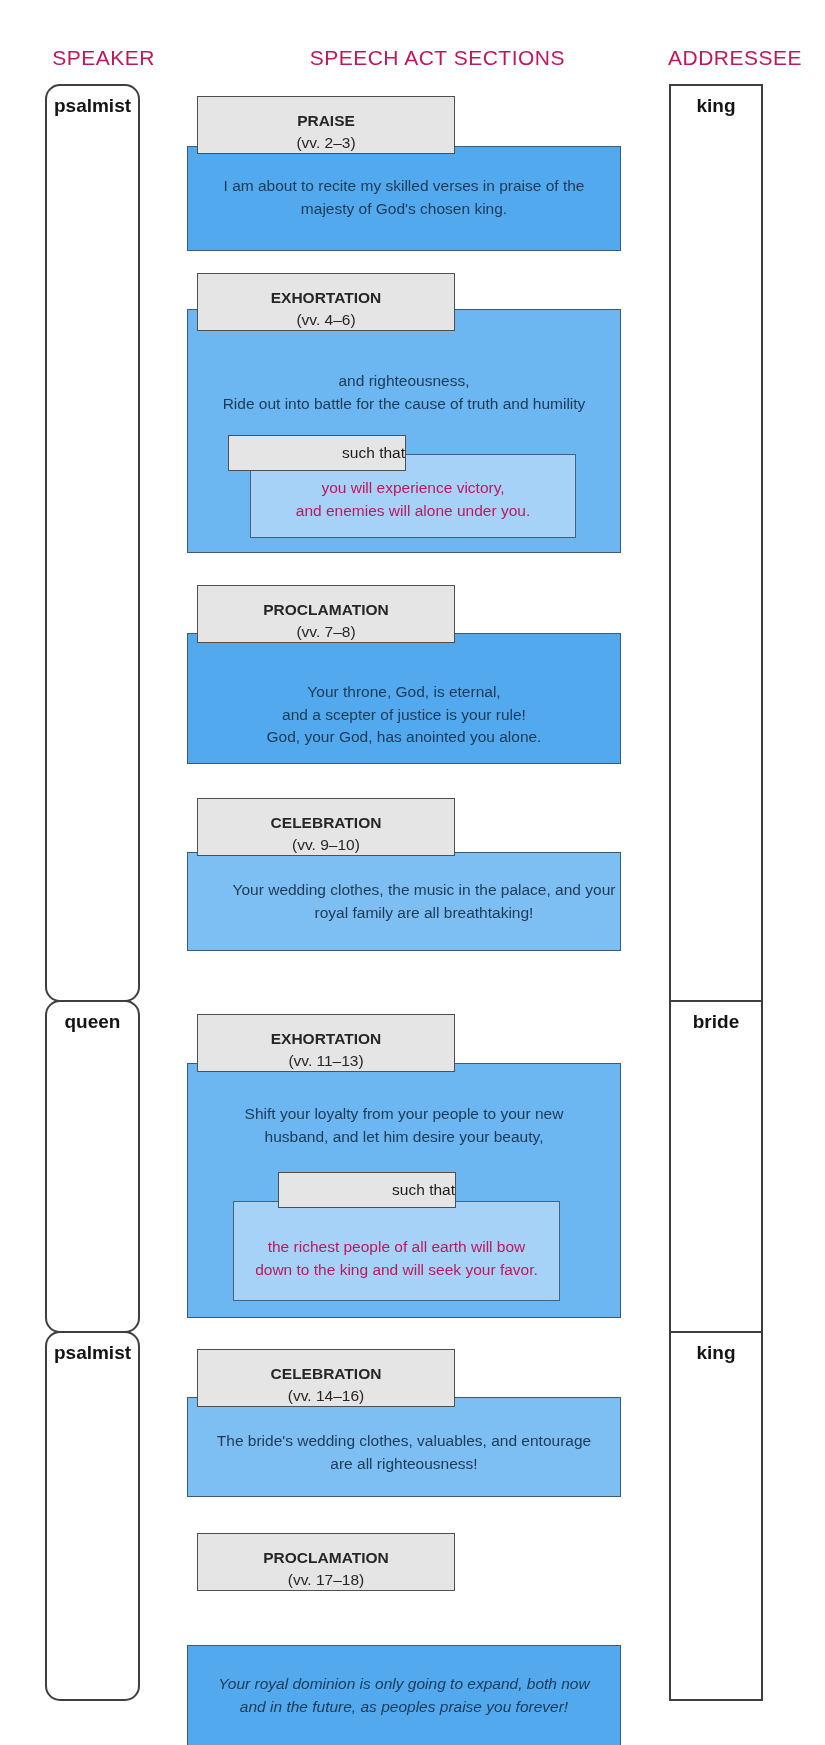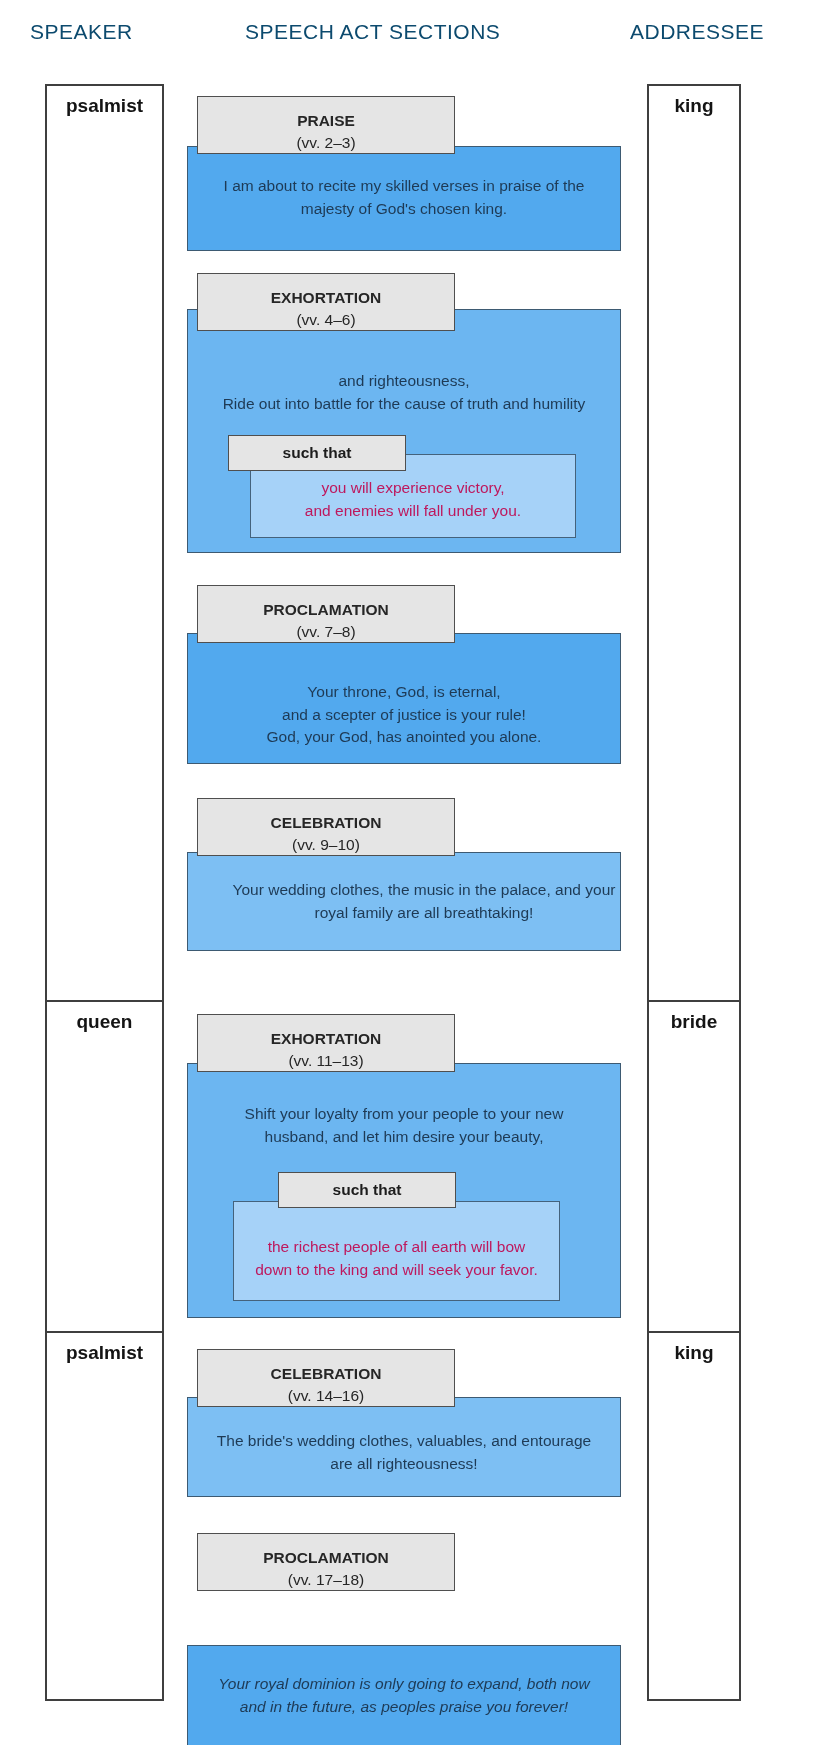--- a/index.html
+++ b/index.html
@@ -1,33 +1,33 @@
 <!DOCTYPE html>
 <html><head>
 <meta charset="utf-8">
 <style>
   * { margin:0; padding:0; box-sizing:border-box; }
   html,body { background:#ffffff; }
   body { font-family:"Liberation Sans", sans-serif; }
   .canvas { position:relative; width:825px; height:1745px; background:#fff; overflow:hidden; }
 
   
-  .page-header { position:absolute; top:20px; font-size:21px; line-height:24px; color:#0c4a6e;
-                 letter-spacing:0.5px; text-align:left; }
+  .page-header { position:absolute; top:46px; font-size:21px; line-height:24px; color:#be185d;
+                 letter-spacing:0.5px; text-align:right; }
   .hdr-speaker   { left:30px;  width:125px; }
   .hdr-sections  { left:245px; width:320px; }
   .hdr-addressee { left:630px; width:172px; }
 
   
   .col-section { border:2px solid #3f3f3f; background:#fff; text-align:center; padding-top:7px; }
   .col-section + .col-section { margin-top:-2px; }
   .col { position:absolute; top:84px; }
   .col-left  { left:45px;  width:95px; }
-  .col-right { left:647px; width:98px; }
-  .col-left .col-section  { width:119px; }
+  .col-right { left:669px; width:98px; }
+  .col-left .col-section  { width:95px;border-radius:15px; }
   .col-right .col-section { width:94px; }
   .row1 { height:918px; } .row2 { height:333px; } .row3 { height:370px; }
   .col-label { font-weight:bold; font-size:19px; line-height:26px; color:#141414; }
 
   
   .blue-box { position:absolute; left:187px; width:434px; border:1.5px solid #3d5a72;
               text-align:center; color:#1e3a55; font-size:15.5px; line-height:22.5px; z-index:2; }
   .bg-proclamation { background:#52a9ee; }
   .bg-exhortation  { background:#6cb6f1; }
   .bg-celebration  { background:#7dbff3; }
@@ -43,22 +43,22 @@
   
   .gray-header { position:absolute; left:197px; width:258px; height:58px; background:#e5e5e5;
                  border:1.5px solid #4f4f4f; text-align:center; z-index:3; color:#262626; }
   .gray-header .title  { font-weight:bold; font-size:15.5px; margin-top:14px; line-height:20px; }
   .gray-header .verses { font-size:15.5px; line-height:20px; margin-top:2px; }
   .s1h { top:96px; } .s2h { top:273px; } .s3h { top:585px; } .s4h { top:798px; }
   .s5h { top:1014px; } .s6h { top:1349px; } .s7h { top:1533px; }
 
   
   .such-that { position:absolute; width:178px; height:36px; background:#e5e5e5;
-               border:1.5px solid #4f4f4f; font-weight:bold; font-size:15.5px; line-height:33px;
-               text-align:center; color:#1c1c1c; z-index:3; }
+               border:1.5px solid #4f4f4f; font-weight:normal; font-size:15.5px; line-height:33px;
+               text-align:right; color:#1c1c1c; z-index:3; }
   .result-box { position:absolute; background:#a6d2f8; border:1.5px solid #44627c;
                 text-align:center; color:#be185d; font-size:15.5px; line-height:22.5px; z-index:1; }
   .s2-st { left:40px; top:125px; }
   .s2-r  { left:62px; top:144px; width:326px; height:84px;  padding-top:22px; }
   .s5-st { left:90px; top:108px; }
   .s5-r  { left:45px; top:137px; width:327px; height:100px; padding-top:34px; }
 </style>
 </head>
 <body>
 
@@ -100,21 +100,21 @@
     <div class="title">PRAISE</div>
     <div class="verses">(vv. 2–3)</div>
   </div>
 
   <div class="blue-box s2 bg-exhortation">
     <div>and righteousness,</div>
     <div>Ride out into battle for the cause of truth and humility</div>
     <div class="such-that s2-st">such that</div>
     <div class="result-box s2-r">
       <div>you will experience victory,</div>
-      <div>and enemies will fall under you.</div>
+      <div>and enemies will alone under you.</div>
     </div>
   </div>
   <div class="gray-header s2h">
     <div class="title">EXHORTATION</div>
     <div class="verses">(vv. 4–6)</div>
   </div>
 
   <div class="blue-box s3 bg-proclamation">
     <div>Your throne, God, is eternal,</div>
     <div>and a scepter of justice is your rule!</div>

